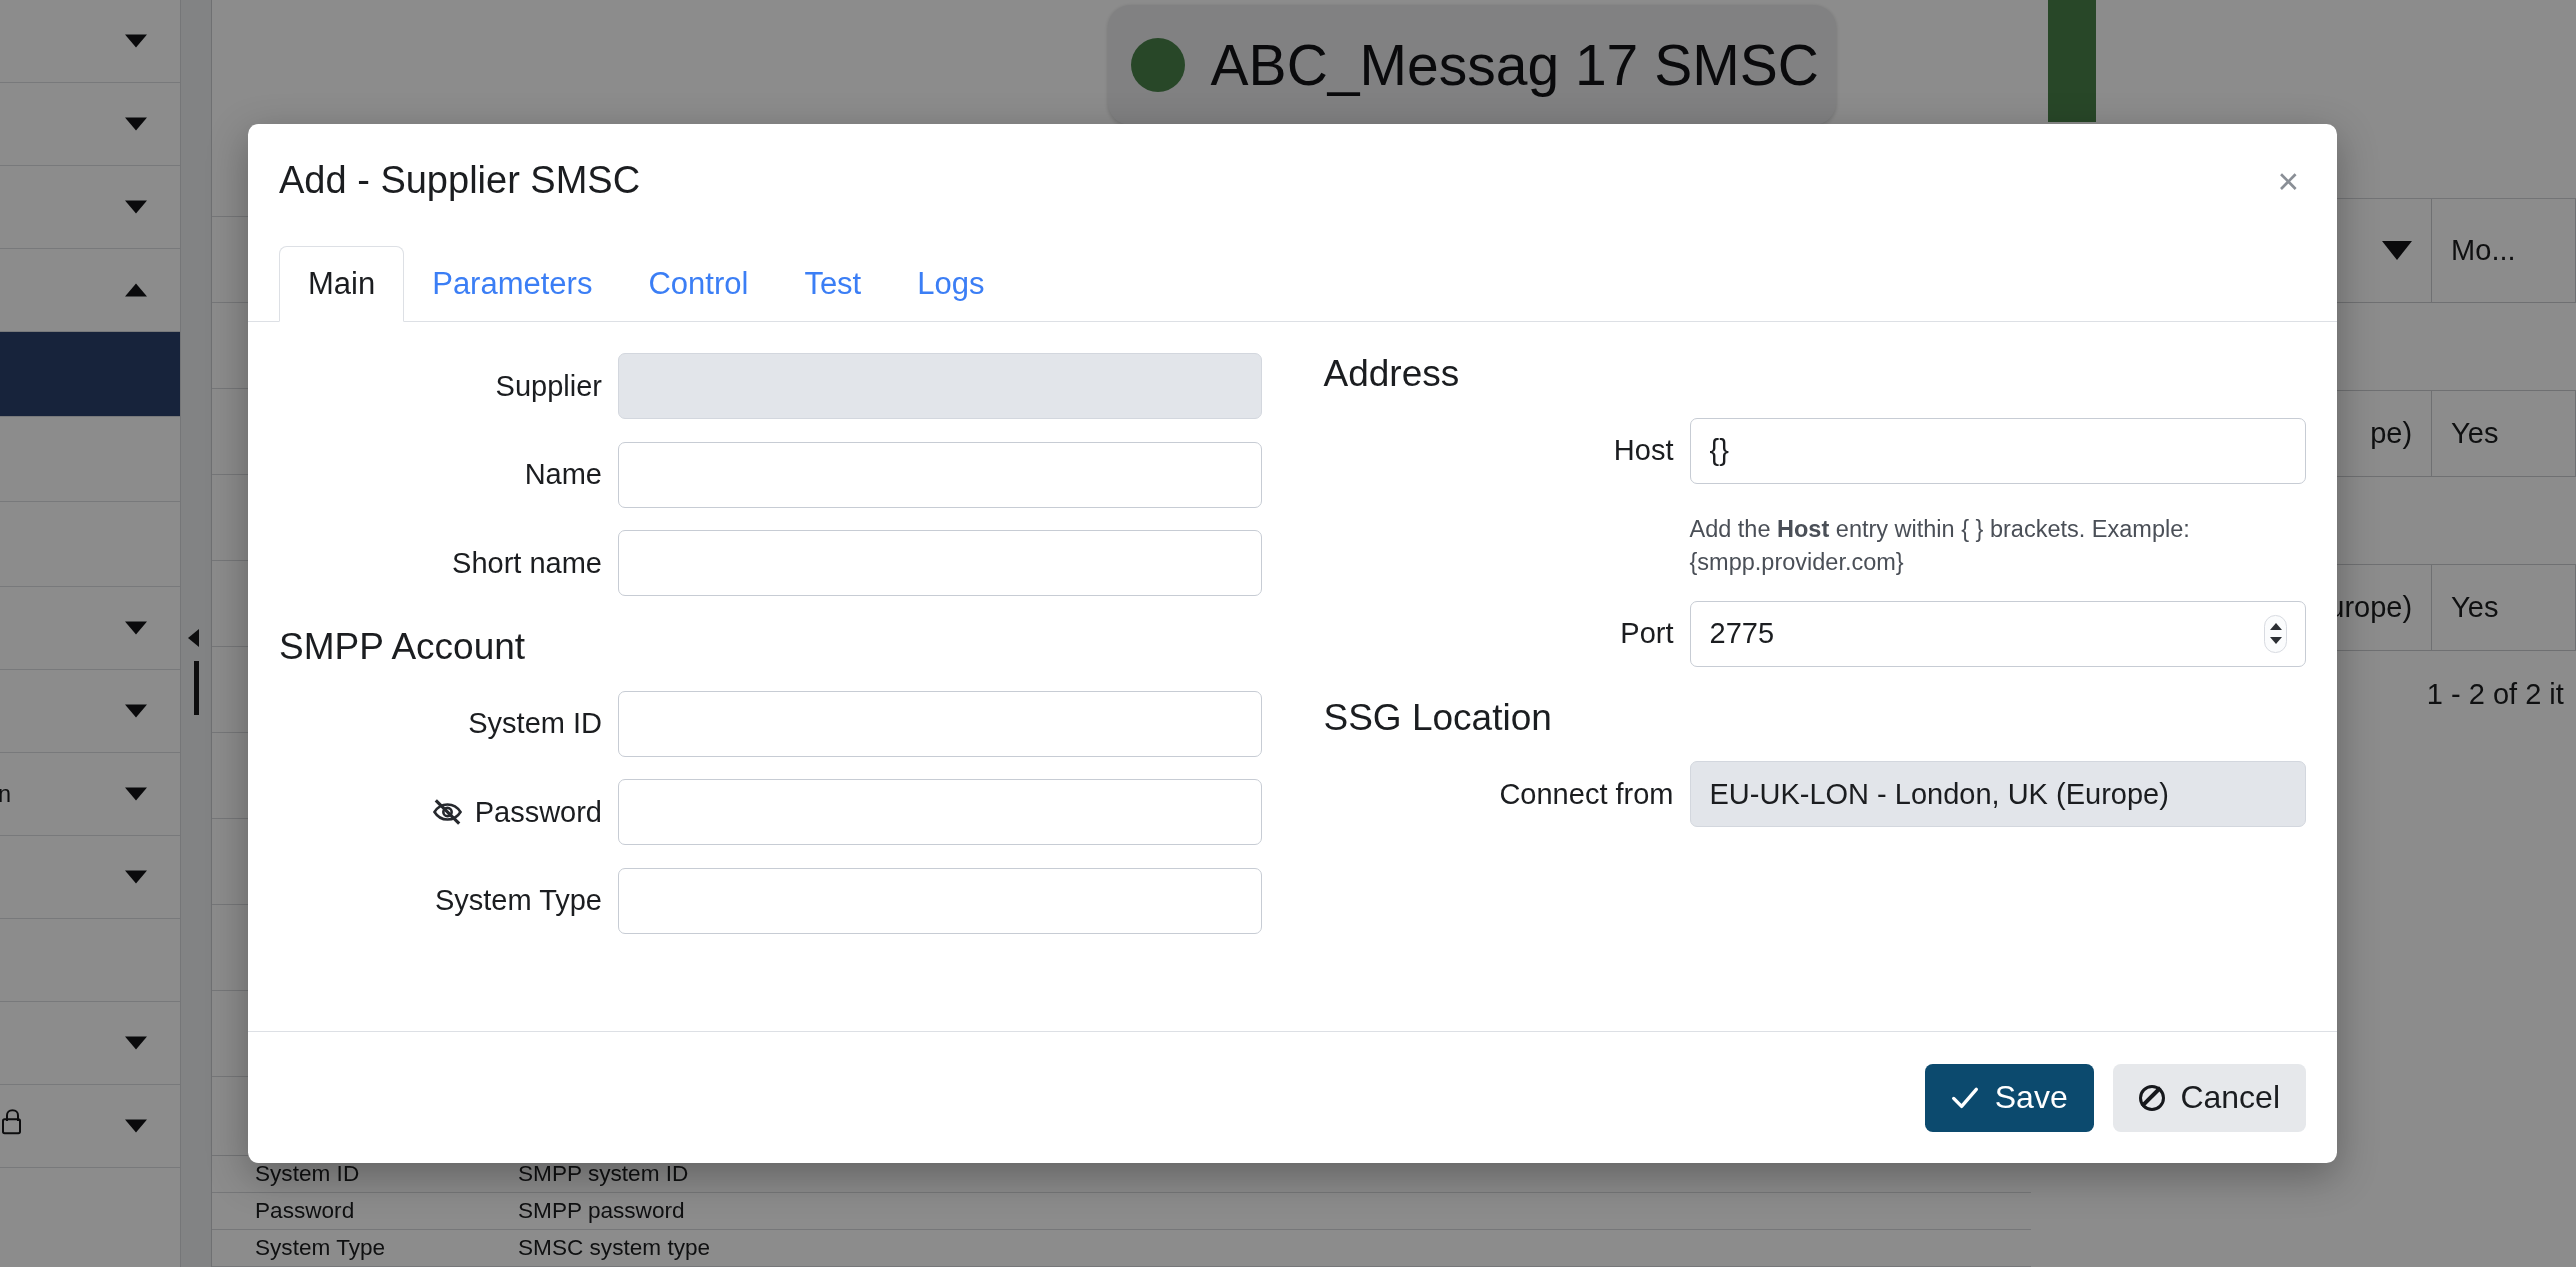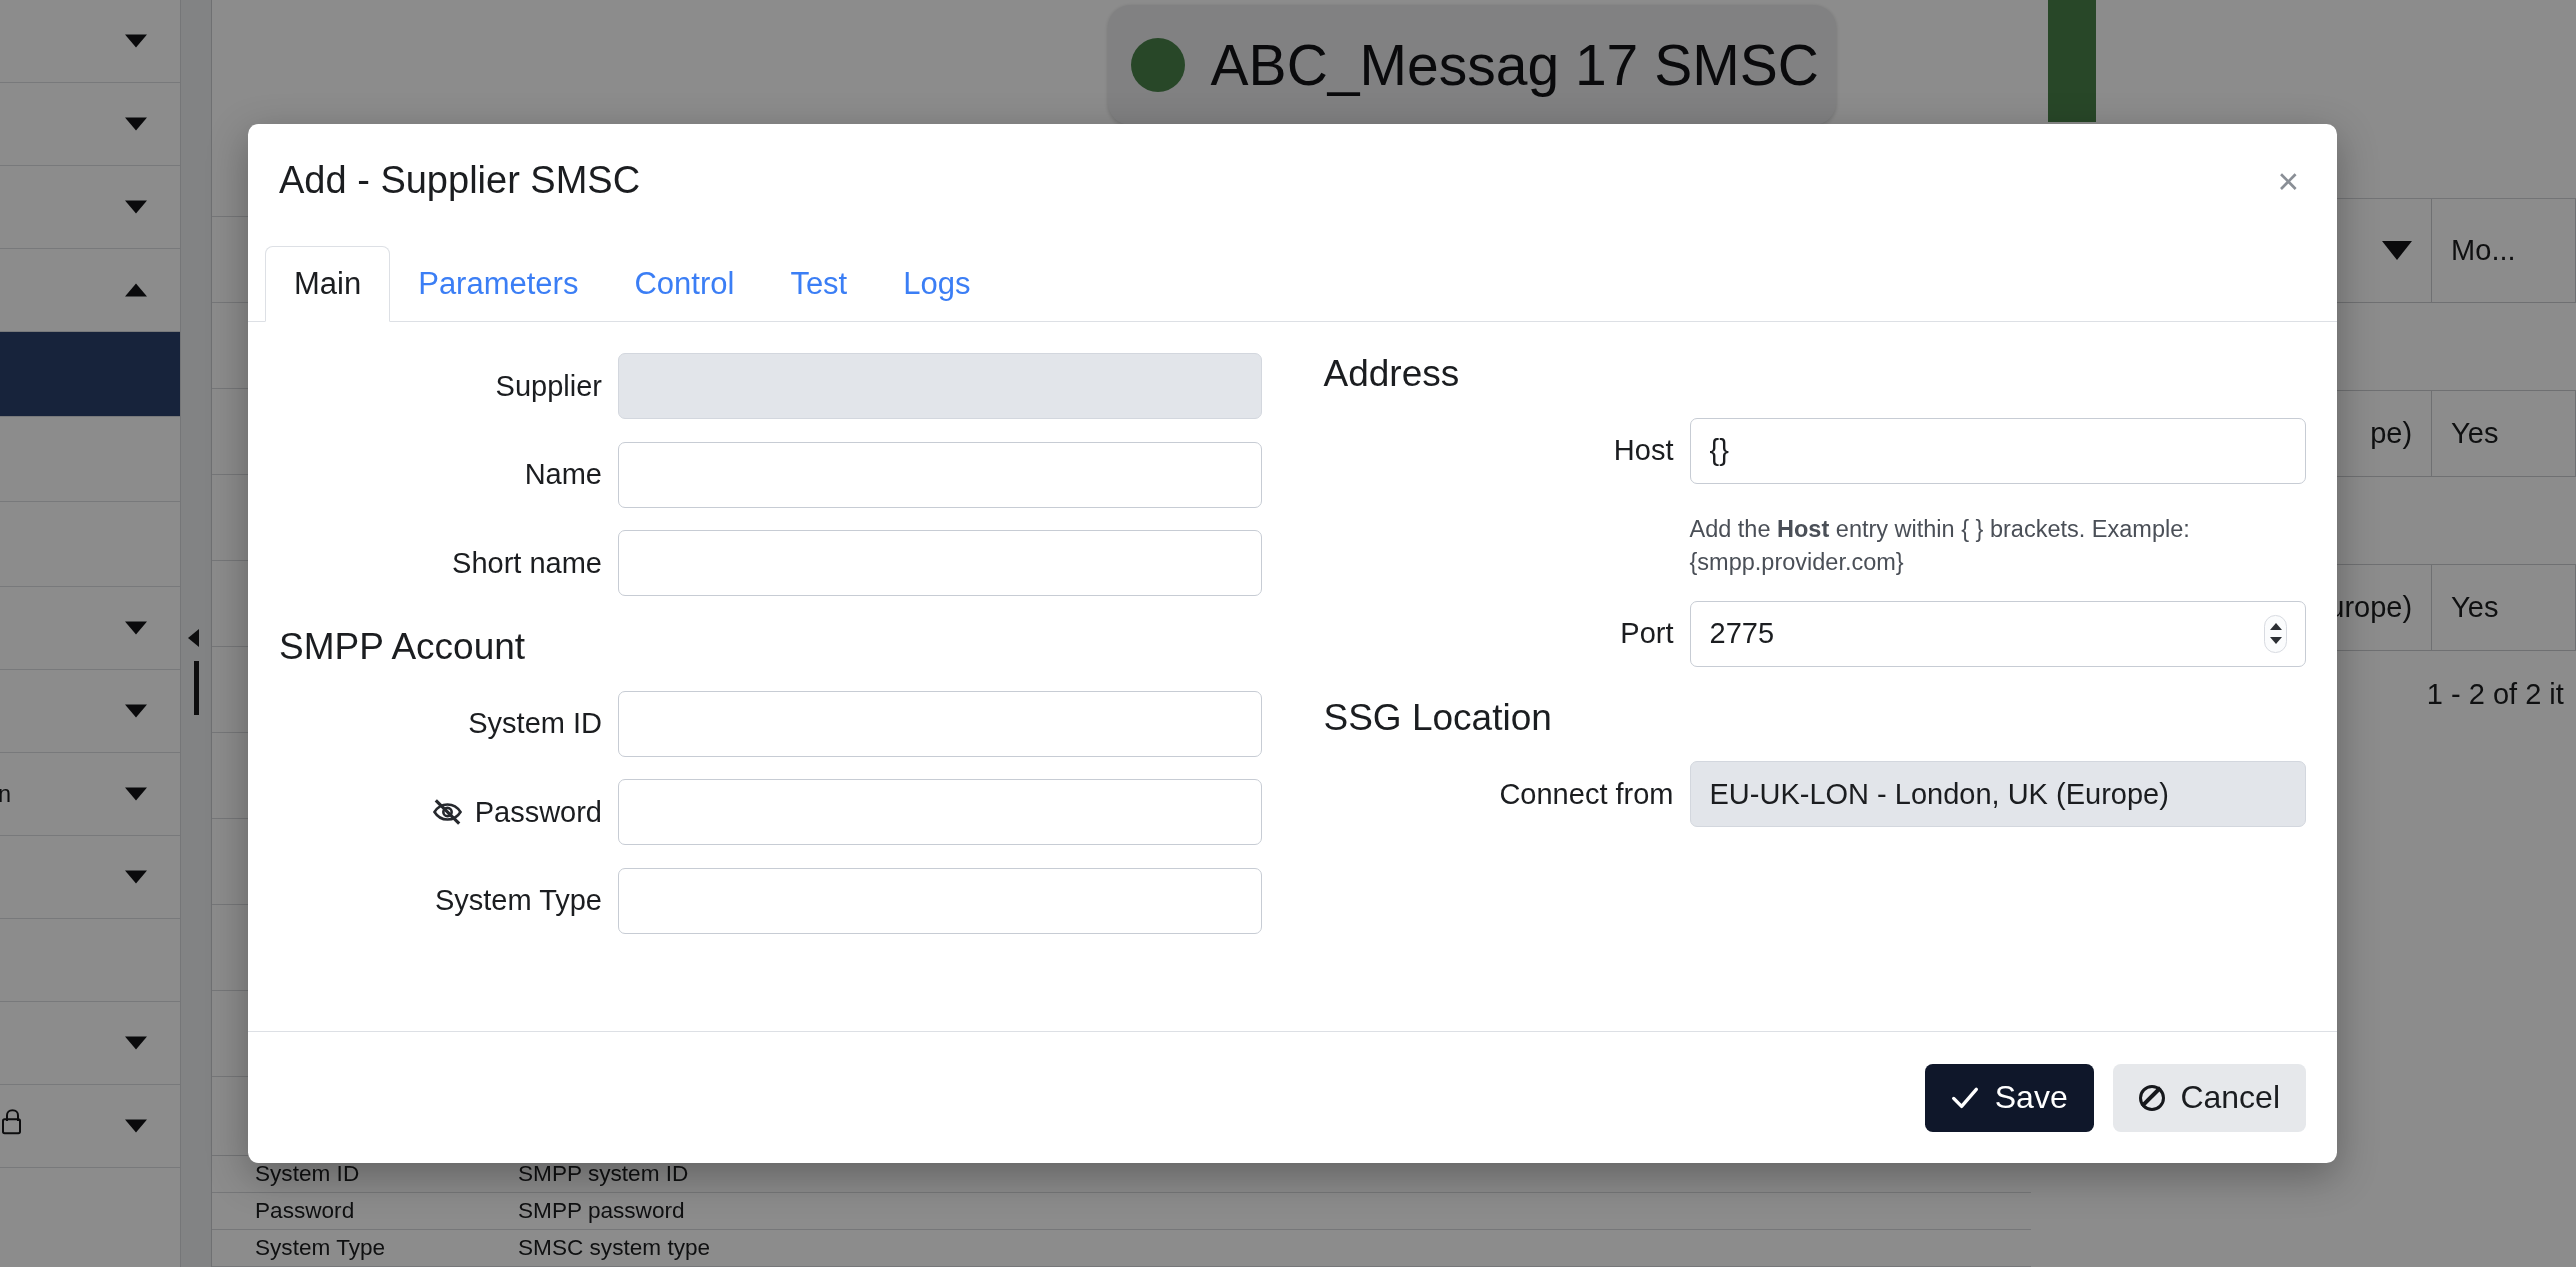--- a/index.html
+++ b/index.html
@@ -215,21 +215,21 @@
     transform: translateY(-50%);
     font-size: 37px; color: #8a8f96;
     cursor: pointer;
     line-height: 1;
     background: none; border: none;
     font-family: "Liberation Sans", sans-serif;
   }
 
   #tabbar {
     display: flex; align-items: flex-end;
-    padding-left: 17px;
+    padding-left: 31px;
     height: 85px;
     border-bottom: 0.9px solid #dde0e5;
   }
   .tab {
     font-size: 31px;
     color: #3b7ef5;
     padding: 19px 28px;
     cursor: pointer;
     background: none; border: none;
     font-family: "Liberation Sans", sans-serif;
@@ -346,21 +346,21 @@
   }
   .btn {
     height: 68px;
     border: none; border-radius: 7.8px;
     font-size: 32px;
     display: flex; align-items: center; gap: 15.7px;
     padding: 0 26px;
     cursor: pointer;
     font-family: "Liberation Sans", sans-serif;
   }
-  .btn-save { background: #0f172a; color: #ffffff; }
+  .btn-save { background: #0c4a6e; color: #ffffff; }
   .btn-cancel { background: #e6e8eb; color: #1b1d20; }
   .ck { width: 28px; height: 22.6px; }
   .ban {
     width: 26px; height: 26px;
     border: 3.5px solid #16181c;
     border-radius: 50%;
     position: relative;
   }
   .ban::after {
     content: ""; position: absolute;

